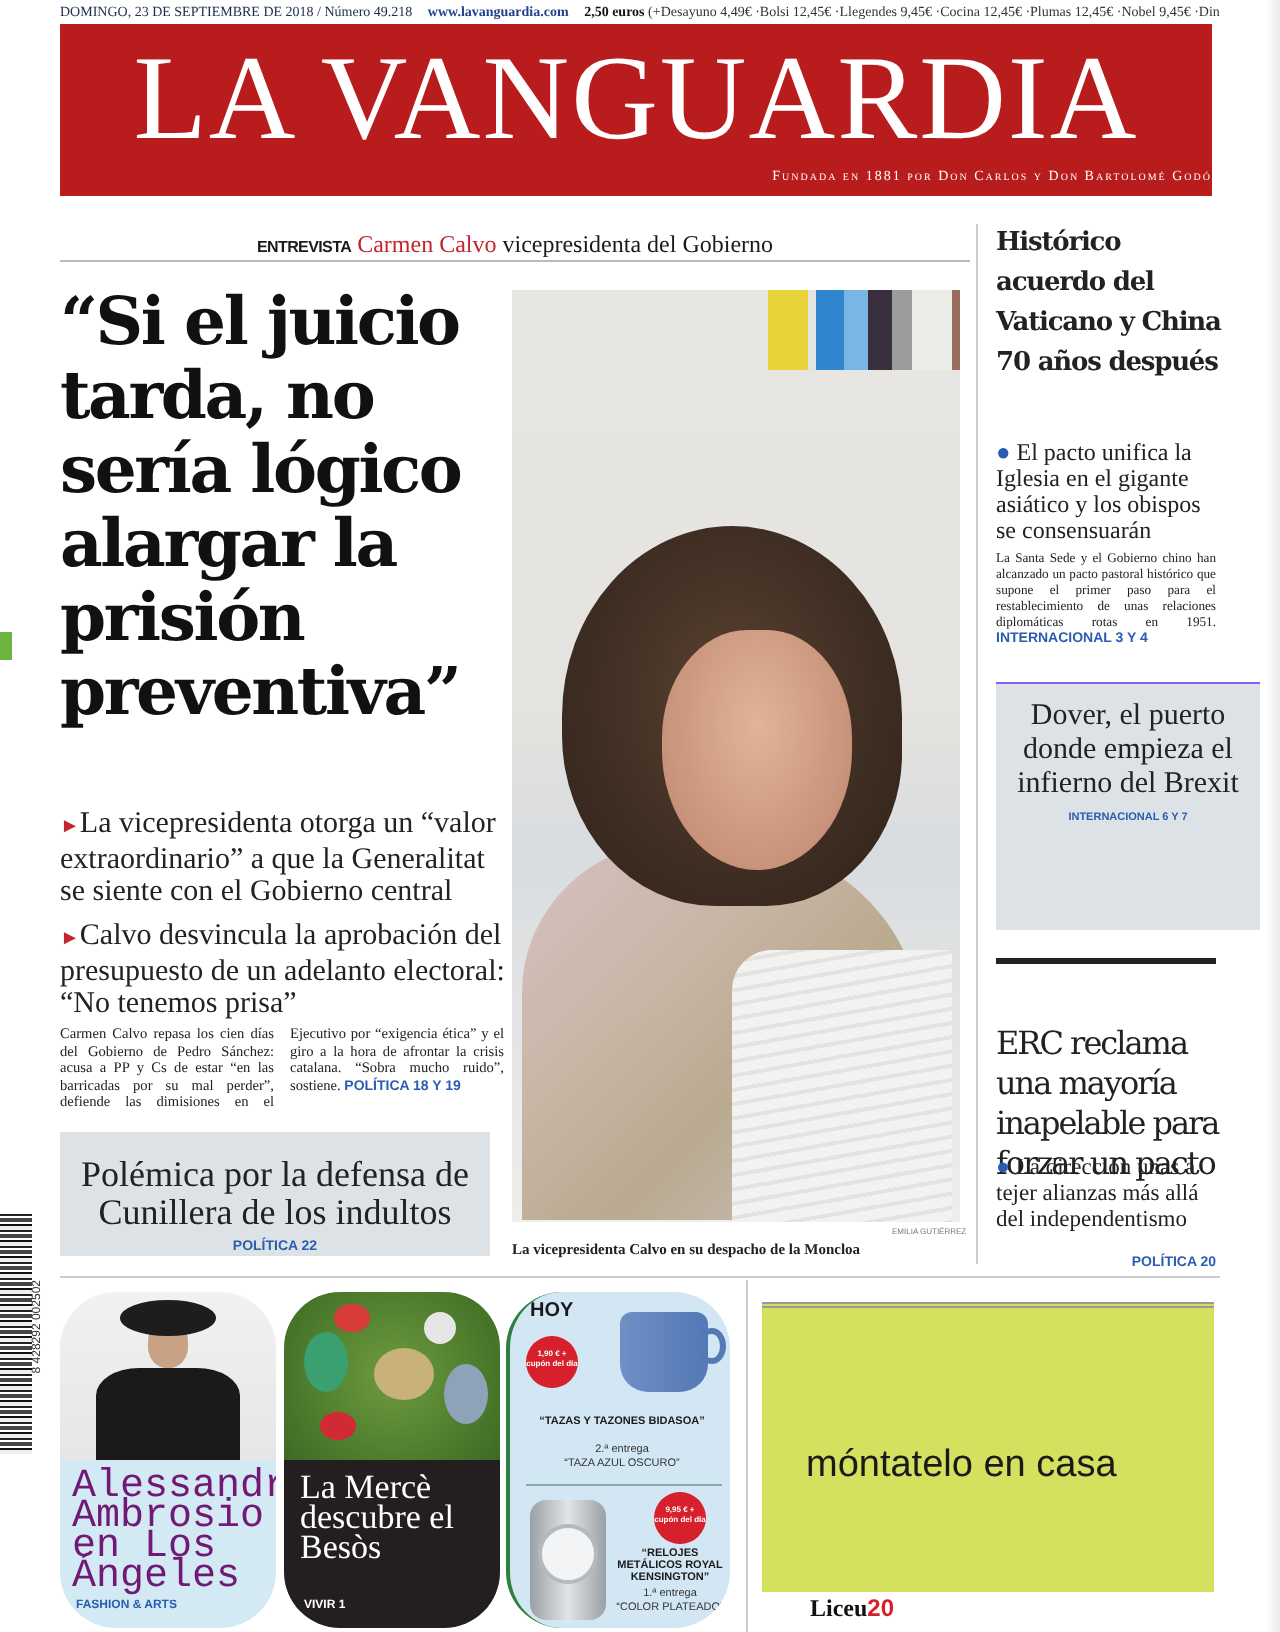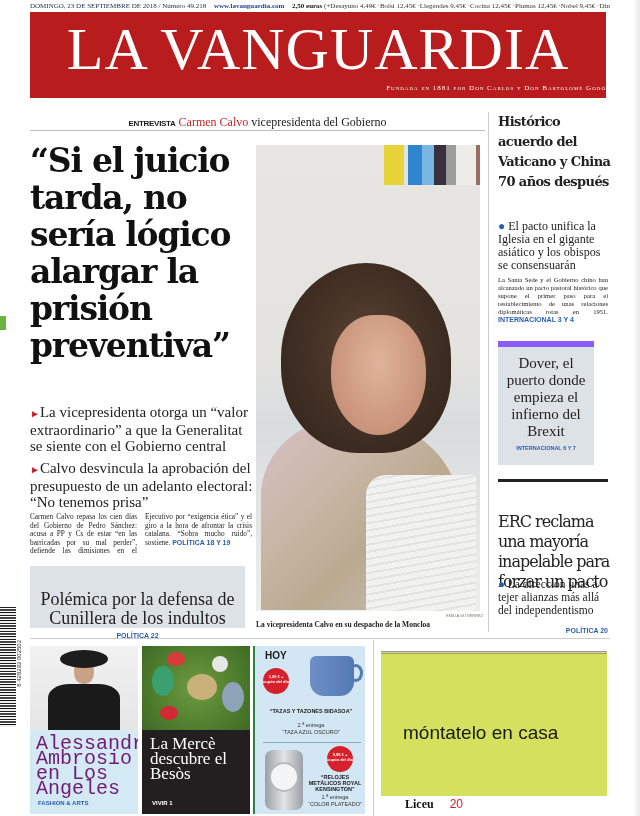--- a/index.html
+++ b/index.html
@@ -27,21 +27,21 @@
   
   .headline { left: 30px; top: 142px; width: 225px; font-family: "DejaVu Serif", serif; font-weight: bold; font-size: 33px; line-height: 37px; letter-spacing: -1.2px; color: #111; }
 
   .bullets { left: 30px; top: 404px; width: 225px; font-family: "Liberation Serif", serif; font-size: 15px; line-height: 16px; color: #222; }
   .bullets .item { margin-bottom: 6px; }
   .bullets .tri { color: #c2252c; font-size: 10px; }
 
   .bodytext { left: 30px; top: 513px; width: 222px; font-family: "Liberation Serif", serif; font-size: 7.3px; line-height: 8.6px; column-count: 2; column-gap: 8px; text-align: justify; color: #222; }
   .sectionref { font-family: "Liberation Sans", sans-serif; font-weight: bold; color: #2a5db0; font-size: 7px; }
 
-  .polemica { left: 30px; top: 566px; width: 215px; height: 62px; background: #dde2e6; text-align: center; padding-top: 24px; }
+  .polemica { left: 30px; top: 566px; width: 215px; height: 62px; background: #dde2e6; text-align: center; padding-top: 12px; }
   .polemica .t { font-family: "Liberation Serif", serif; font-size: 18px; line-height: 19px; color: #222; }
   .polemica .ref { margin-top: 4px; display: block; }
 
   
   .photo { left: 256px; top: 145px; width: 224px; height: 466px; background: linear-gradient(#e7e6e2 0%, #e4e3df 45%, #d9dcdf 60%, #eeeeec 100%); overflow: hidden; }
   .stripes { position: absolute; top: 0; left: 128px; height: 40px; display: flex; }
   .stripes span { display: block; height: 40px; }
   .person-hair { position: absolute; left: 25px; top: 118px; width: 170px; height: 190px; border-radius: 50% 50% 40% 45%; background: radial-gradient(ellipse at 50% 45%, #5a4232 0%, #3e2d22 60%, #2f2219 100%); }
   .person-face { position: absolute; left: 75px; top: 170px; width: 95px; height: 120px; border-radius: 45% 45% 50% 50%; background: radial-gradient(ellipse at 50% 40%, #e0b49a 0%, #c8937a 70%, #b57f66 100%); }
   .person-body { position: absolute; left: 5px; top: 275px; width: 200px; height: 190px; border-radius: 40% 50% 0 0; background: linear-gradient(135deg, #d8c0c4 0%, #c9b6a6 35%, #b9aa90 60%, #d0c3c6 100%); }
@@ -49,32 +49,32 @@
   .credit { position: absolute; left: 446px; top: 613px; font-family: "Liberation Sans", sans-serif; font-size: 4px; color: #777; }
   .caption { left: 256px; top: 620px; width: 230px; font-family: "Liberation Serif", serif; font-weight: bold; font-size: 7.5px; color: #222; }
 
   
   .rcol-rule { left: 488px; top: 112px; width: 1px; height: 520px; background: #ccc; }
   .historico { left: 498px; top: 112px; width: 118px; font-family: "DejaVu Serif", serif; font-weight: bold; font-size: 13px; line-height: 20px; letter-spacing: -0.6px; color: #222; }
   .hist-sub { left: 498px; top: 220px; width: 112px; font-family: "Liberation Serif", serif; font-size: 12px; line-height: 13px; color: #222; }
   .dot { color: #2a5db0; }
   .hist-body { left: 498px; top: 276px; width: 110px; font-family: "Liberation Serif", serif; font-size: 6.6px; line-height: 8px; text-align: justify; color: #222; }
 
-  .dover { left: 498px; top: 341px; width: 96px; height: 124px; background: #dde2e6; border-top: 6px solid #8b5cf6; text-align: center; padding-top: 8px; }
+  .dover { left: 498px; top: 341px; width: 132px; height: 124px; background: #dde2e6; border-top: 1px solid #8b5cf6; text-align: center; padding-top: 8px; }
   .dover .t { font-family: "Liberation Serif", serif; font-size: 15px; line-height: 17px; color: #222; }
   .dover .ref { display: block; margin-top: 5px; font-size: 5.5px; }
 
   .erc-rule { left: 498px; top: 479px; width: 110px; height: 3px; background: #222; }
   .erc { left: 498px; top: 512px; width: 114px; font-family: "DejaVu Serif", serif; font-size: 16px; line-height: 20px; letter-spacing: -1px; color: #222; }
   .erc-sub { left: 498px; top: 578px; width: 114px; font-family: "Liberation Serif", serif; font-size: 11.5px; line-height: 13px; color: #222; }
   .erc-ref { left: 498px; top: 618px; width: 110px; text-align: right; }
 
   
   .bottom-rule { left: 30px; top: 638px; width: 580px; height: 1px; background: #ccc; }
-  .card { top: 646px; height: 168px; overflow: hidden; }
+  .card { top: 646px; height: 168px; overflow: hidden; border-radius: 28px; }
   .card-fashion { left: 30px; width: 108px; }
   .card-fashion .img { height: 84px; background: linear-gradient(#f1f1f1, #e6e6e6); position: relative; }
   .fig-hat { position: absolute; left: 30px; top: 4px; width: 48px; height: 18px; border-radius: 50%; background: #1d1d1d; }
   .fig-head { position: absolute; left: 44px; top: 14px; width: 20px; height: 24px; border-radius: 45%; background: #c9a184; }
   .fig-body { position: absolute; left: 18px; top: 38px; width: 72px; height: 46px; border-radius: 30% 30% 0 0; background: #1a1a1a; }
   .card-fashion .txt { height: 84px; background: #d3e9f3; padding: 6px 6px; }
   .card-fashion .t { font-family: Liberation Mono, monospace; font-size: 20px; line-height: 15px; color: #701a75; }
   .card-fashion .ref { position: absolute; left: 8px; bottom: 8px; font-size: 6px; }
 
   .card-merce { left: 142px; width: 108px; }
@@ -92,21 +92,21 @@
   .promo-t { position: absolute; font-family: "Liberation Sans", sans-serif; font-weight: bold; font-size: 5.5px; line-height: 6.2px; text-align: center; color: #1a1a1a; }
   .promo-s { position: absolute; font-family: "Liberation Sans", sans-serif; font-size: 5.5px; line-height: 6.2px; text-align: center; color: #333; }
   .hoy-div { position: absolute; left: 8px; top: 96px; width: 98px; height: 1px; background: #8aa; }
   .watch { position: absolute; left: 10px; top: 104px; width: 38px; height: 60px; border-radius: 8px; background: linear-gradient(90deg, #9aa0a6, #e2e4e6, #9aa0a6); }
   .watch-face { position: absolute; left: 14px; top: 116px; width: 30px; height: 30px; border-radius: 50%; background: #f3f4f6; border: 2px solid #b5b9bd; }
 
   .ad { left: 381px; top: 651px; width: 226px; height: 145px; background: #d4e05e; border-top: 3px double #999; }
   .ad .brand { position: absolute; left: 22px; top: 22px; font-family: "DejaVu Sans Mono", monospace; font-size: 22px; color: #1a1a1a; letter-spacing: -1px; }
   .ad .tag { position: absolute; left: 22px; top: 68px; font-family: "Liberation Sans", sans-serif; font-size: 19px; color: #1a1a1a; }
   .liceu { left: 405px; top: 797px; font-family: "Liberation Serif", serif; font-weight: bold; font-size: 12px; color: #111; }
-  .liceu .num { color: #d6202b; font-family: "Liberation Sans", sans-serif; font-weight: normal; margin-left: 16px; }
+  .liceu .num { color: #d6202b; font-family: "Liberation Sans", sans-serif; font-weight: bold; }
 
   .ad-rule { left: 373px; top: 640px; width: 1px; height: 176px; background: #ccc; }
 
   
   .green-tab { left: 0; top: 316px; width: 6px; height: 14px; background: #6cb33f; }
   .barcode { left: 0; top: 607px; width: 16px; height: 120px; background: repeating-linear-gradient(180deg, #222 0 1px, #fff 1px 2px, #444 2px 4px, #fff 4px 5px, #111 5px 6px, #eee 6px 8px); }
   .barcode-num { left: 16px; top: 640px; writing-mode: vertical-rl; transform: rotate(180deg); font-family: "Liberation Sans", sans-serif; font-size: 6px; color: #333; }
   .right-edge { left: 633px; top: 0; width: 7px; height: 816px; background: linear-gradient(90deg, #fff, #eaeaea); }
 </style>
 </head>

